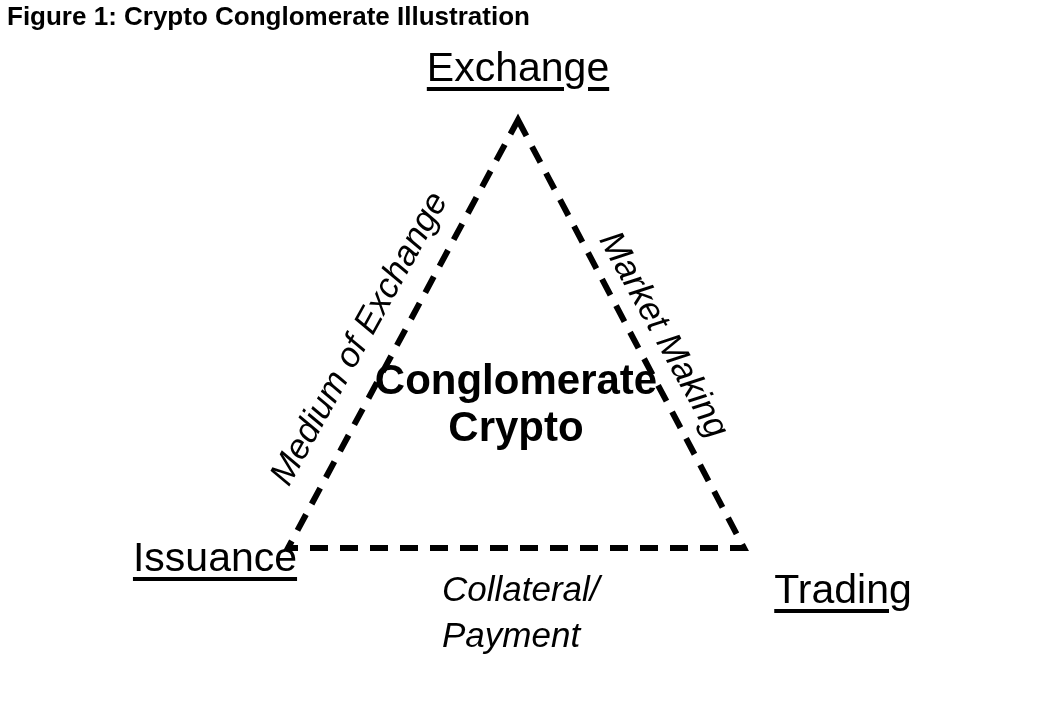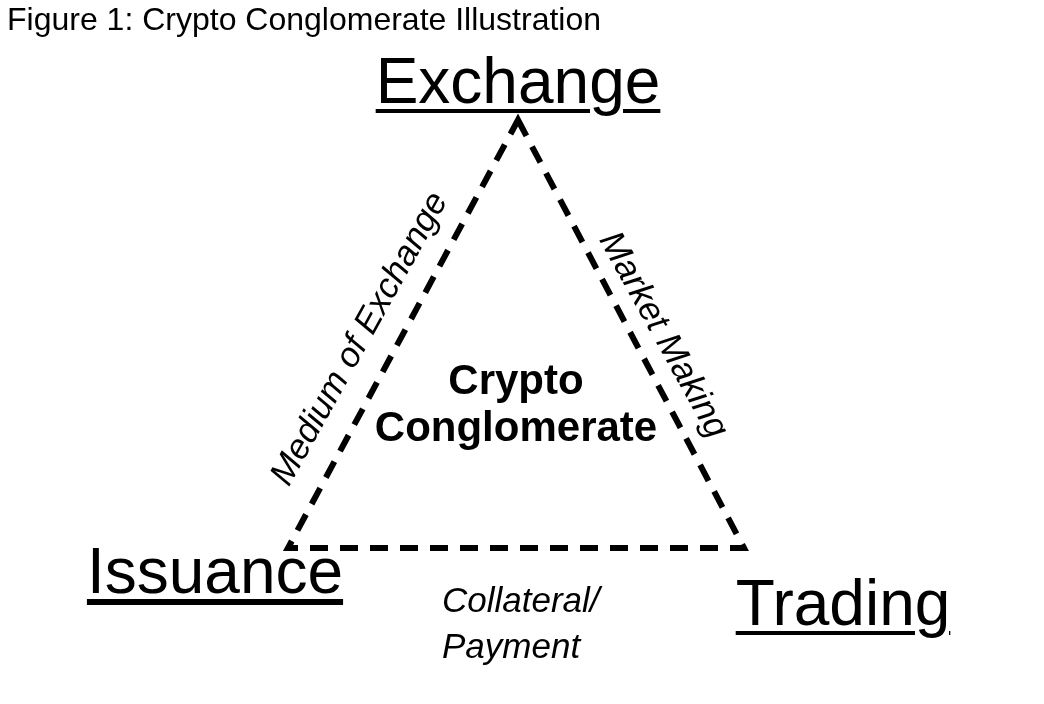--- a/index.html
+++ b/index.html
@@ -13,36 +13,36 @@
     height: 704px;
     background: #ffffff;
     overflow: hidden;
     font-family: "Liberation Sans", "DejaVu Sans", sans-serif;
     color: #000000;
   }
   .figure-title {
     position: absolute;
     left: 7px;
     top: 1px;
-    font-size: 32px;
-    font-weight: 400;
+    font-size: 26px;
+    font-weight: 700;
     white-space: nowrap;
     letter-spacing: 0px;
   }
   .triangle-svg {
     position: absolute;
     left: 0;
     top: 0;
     width: 1044px;
     height: 704px;
   }
   .vertex-label {
     position: absolute;
     transform: translateX(-50%);
-    font-size: 64px;
+    font-size: 41px;
     white-space: nowrap;
     text-decoration: underline;
     text-decoration-thickness: 4px;
     text-underline-offset: 6px;
   }
   .vertex-top    { left: 518px; top: 44px;  }
   .vertex-bleft  { left: 215px; top: 534px; text-decoration: underline; }
   .vertex-bright { left: 843px; top: 566px; text-align: center; }
   .edge-label {
     position: absolute;
@@ -58,21 +58,20 @@
   .edge-right {
     left: 665px;
     top: 334px;
     transform: translate(-50%, -50%) rotate(61deg);
   }
   .edge-bottom {
     left: 442px;
     top: 566px;
     line-height: 46px;
     transform: none;
-    margin-top: 11px;
   }
   .edge-bottom .line { display: block; }
   .center-label {
     position: absolute;
     left: 516px;
     top: 356px;
     transform: translateX(-50%);
     font-size: 42px;
     font-weight: 700;
     line-height: 47px;
@@ -108,18 +107,18 @@
   <div class="edge-label edge-left">Medium of Exchange</div>
 
   <div class="edge-label edge-right">Market Making</div>
 
   <div class="edge-label edge-bottom">
     <span class="line">Collateral/</span>
     <span class="line">Payment</span>
   </div>
 
   <div class="center-label">
+    <span class="line">Conglomerate</span>
     <span class="line">Crypto</span>
-    <span class="line">Conglomerate</span>
   </div>
 
 
 </div>
 
 </body></html>

